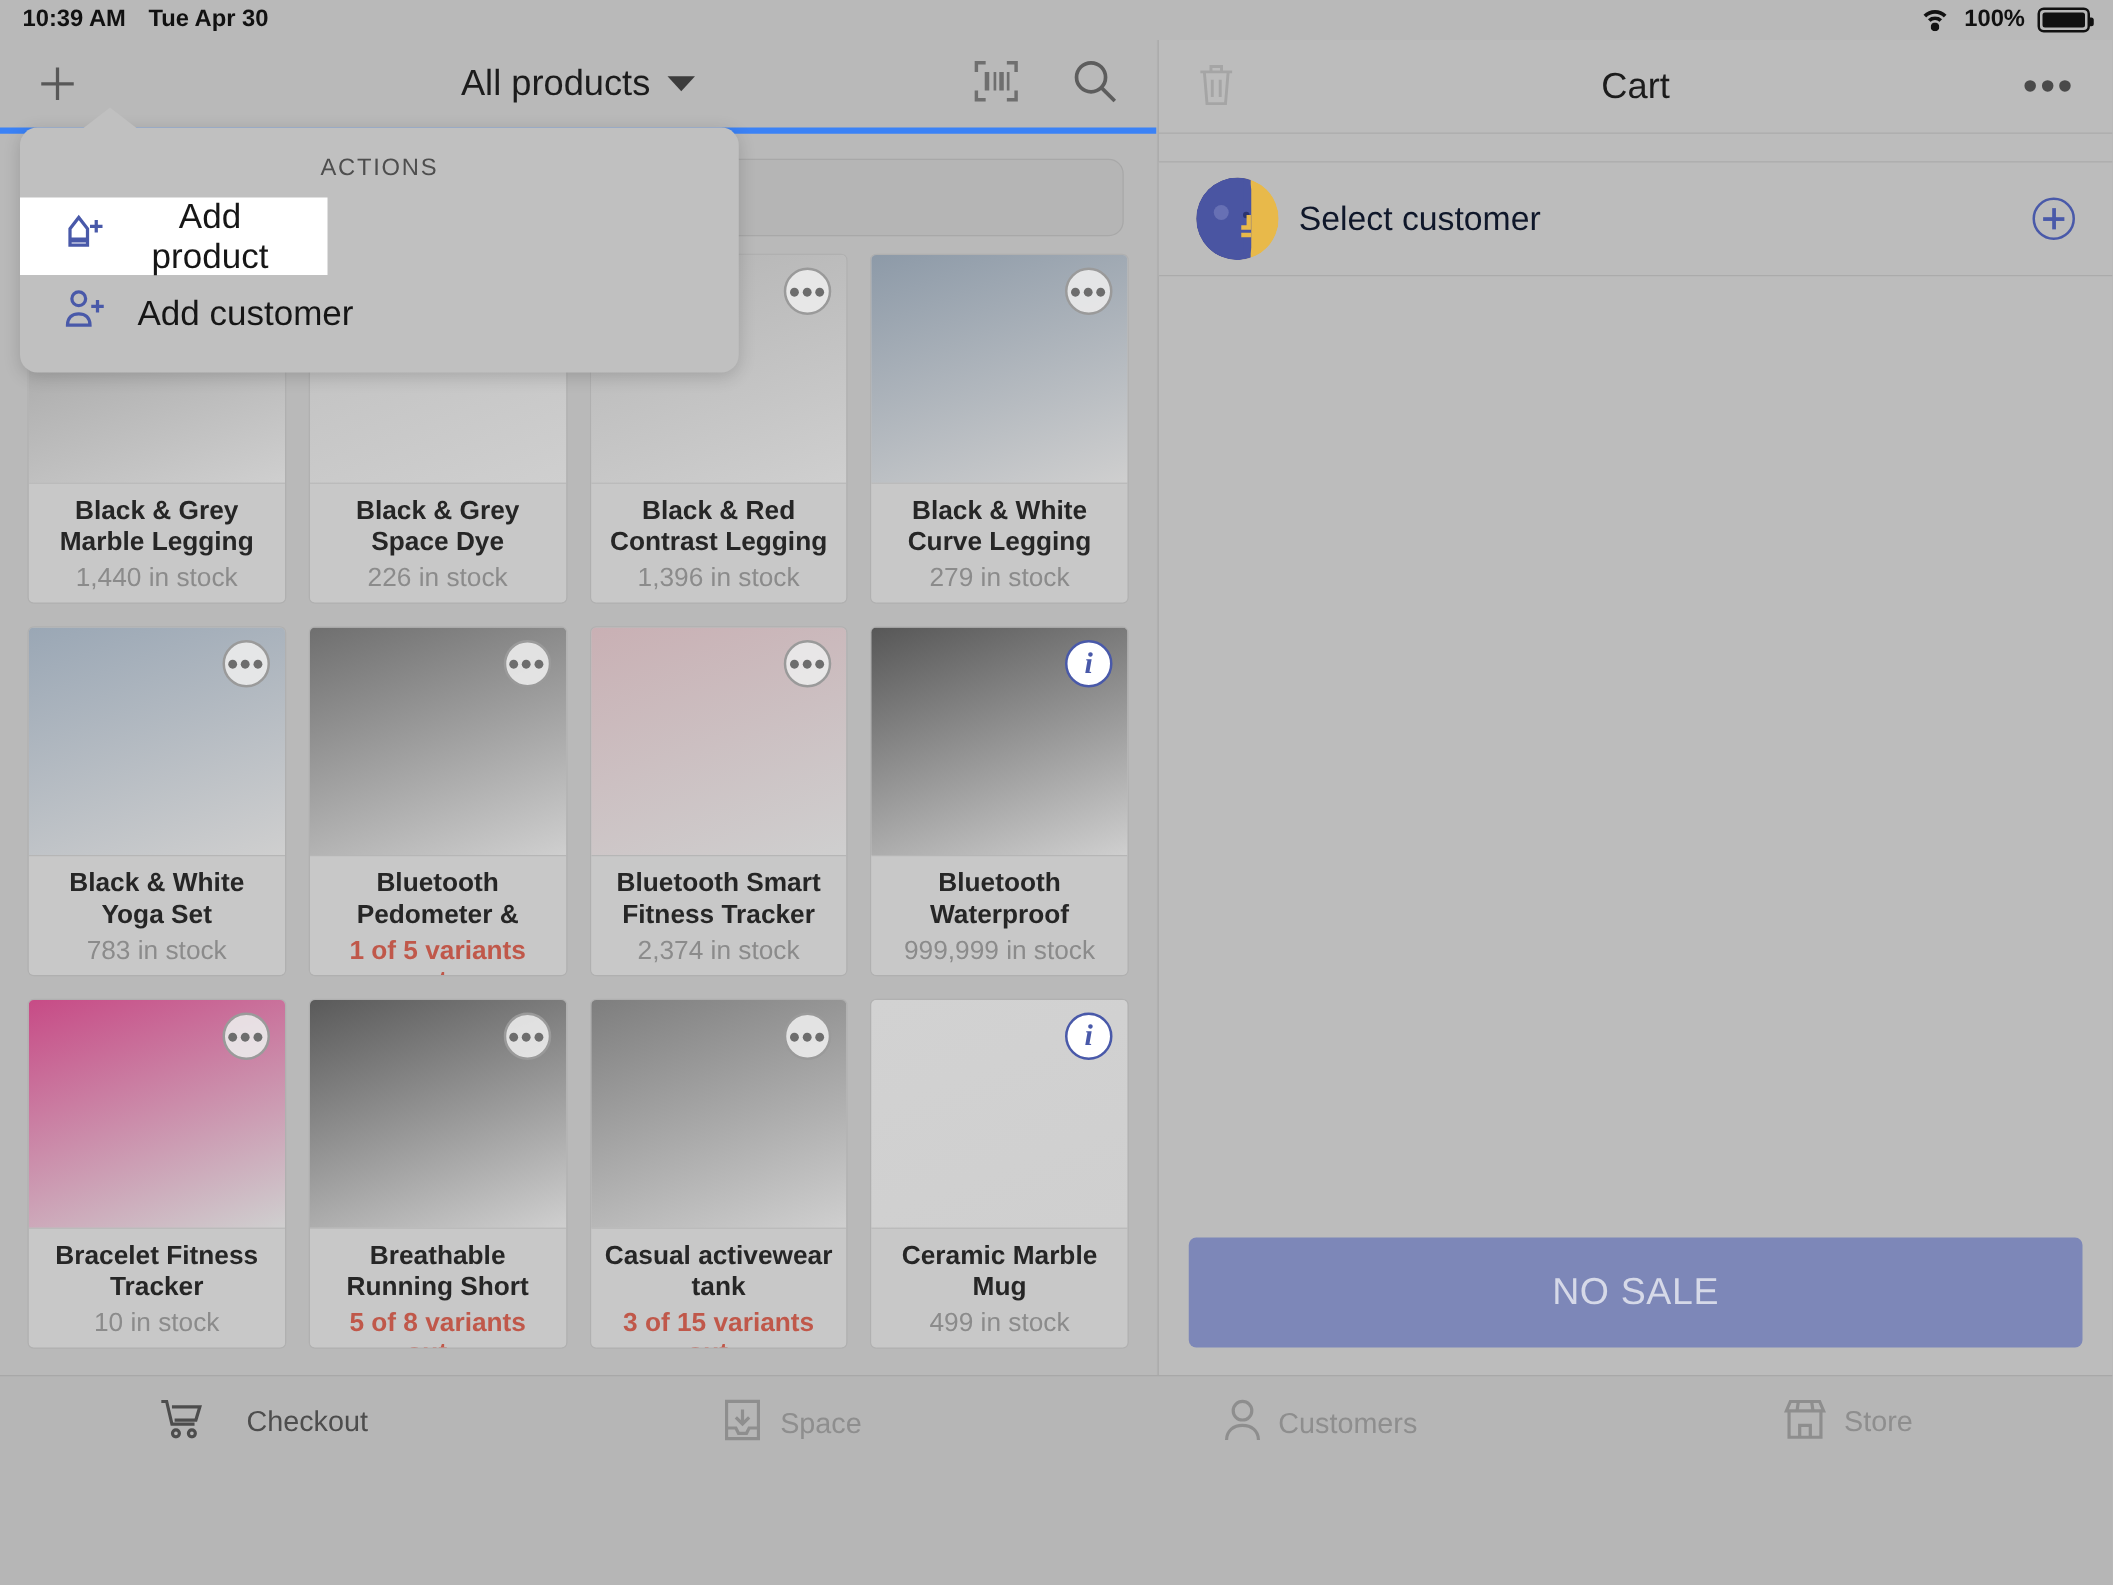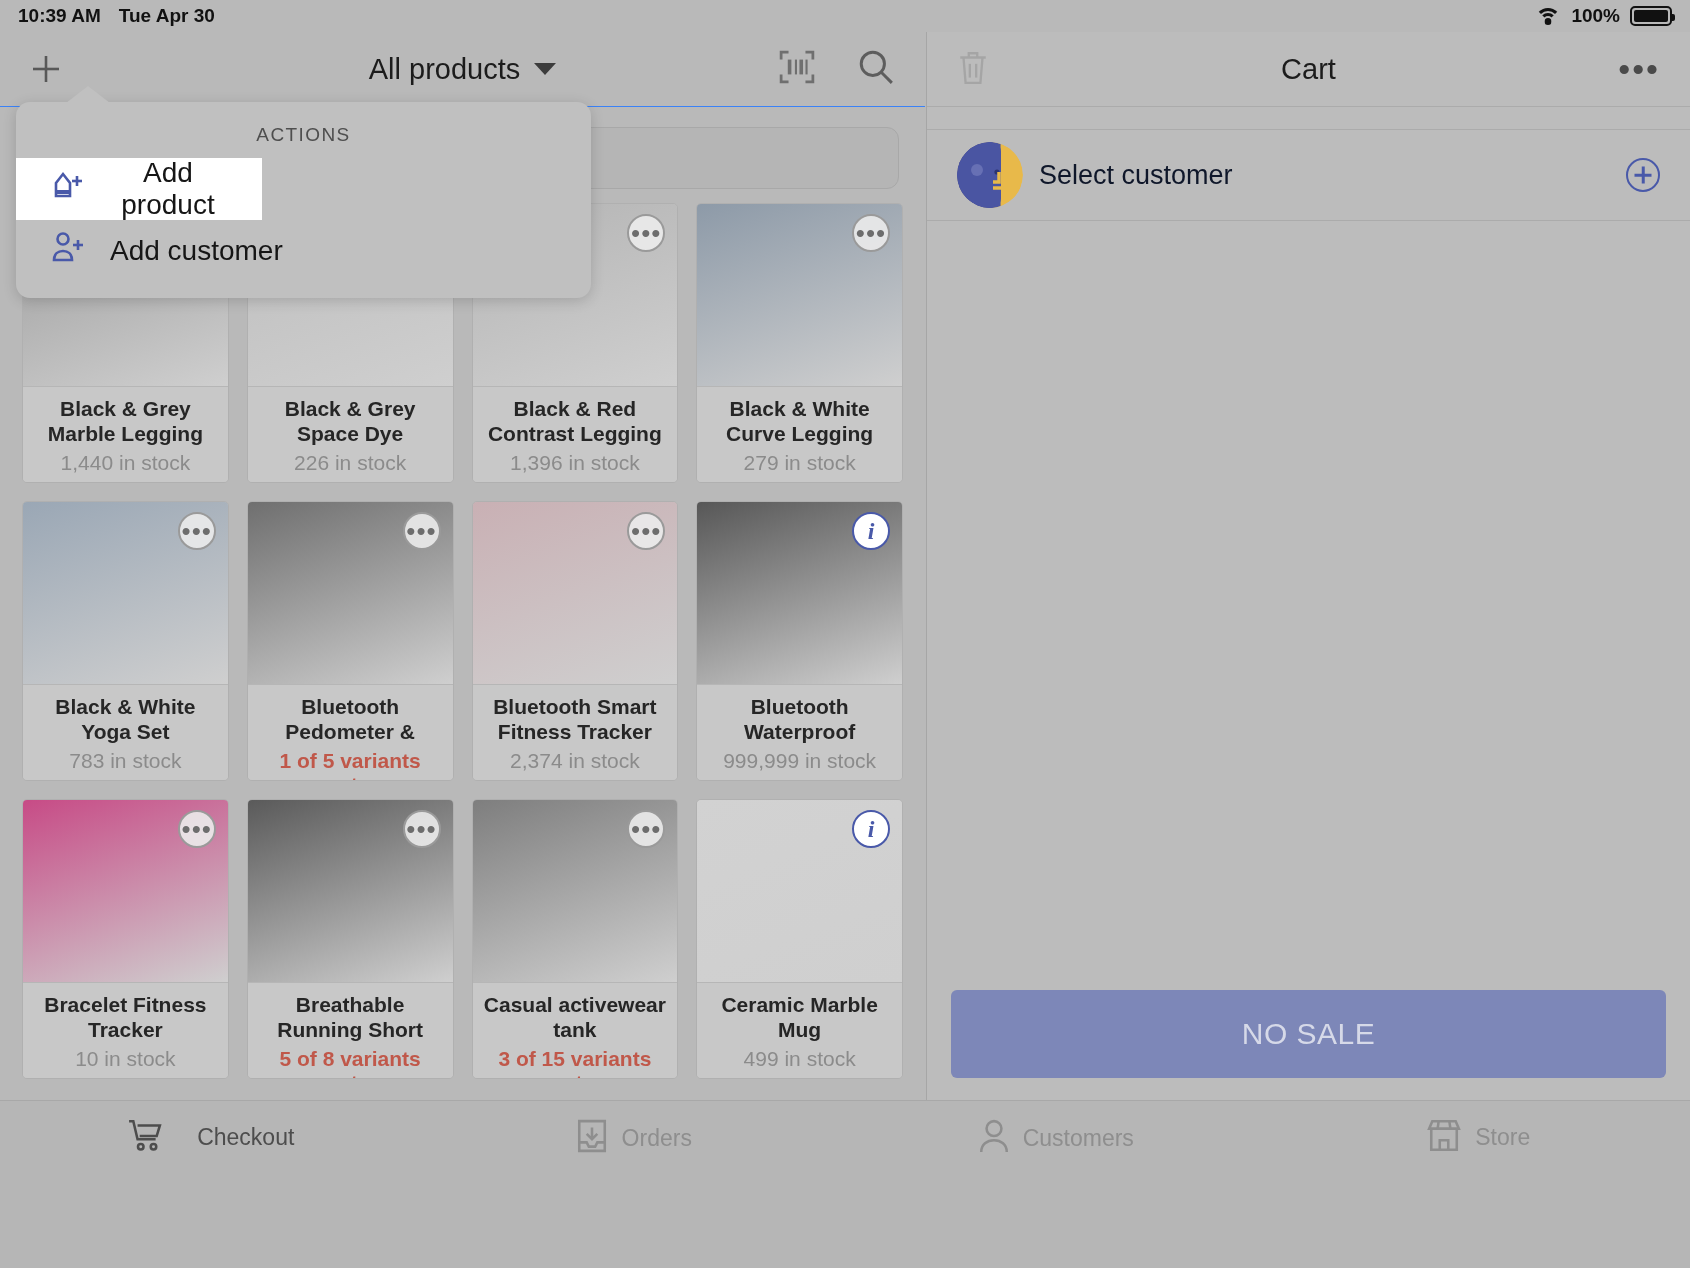--- a/index.html
+++ b/index.html
@@ -32,21 +32,21 @@
   .battery::after { content:""; position:absolute; right:-5px; top:6px; width:3px; height:7px; background:#111; border-radius:0 2px 2px 0; }
   .battery > span { display:block; height:100%; background:#111; border-radius:2px; }
 
   
   .left-pane {
     position: absolute; top: 32px; left: 0; width: 925px; height: 1068px;
     background: #b9b9b9;
   }
   .left-header {
     height: 75px; display: flex; align-items: center; position: relative;
-    border-bottom: 1px solid #3b82f6;
+    border-bottom: 5px solid #3b82f6;
   }
   .hdr-plus {
     position: absolute; left: 26px; top: 50%; transform: translateY(-50%);
     width: 40px; height: 40px; color: #585858;
   }
   .hdr-title {
     position: absolute; left: 0; right: 0; text-align: center;
     font-size: 29px; color: #1c1c1c; display: flex; align-items: center;
     justify-content: center; gap: 14px;
   }
@@ -387,21 +387,21 @@
       <span class="tab-label">Checkout</span>
     </div>
     <div class="tab">
       <span>
         <svg viewBox="0 0 30 32" width="32" height="34" fill="none" stroke="currentColor" stroke-width="2.4">
           <path d="M3 2h24v28H3z"></path>
             <path d="M15 8v11M10 14l5 5 5-5"></path>
             <path d="M3 22h7l2 4h6l2-4h7"></path>
         </svg>
       </span>
-      <span class="tab-label">Orders</span>
+      <span class="tab-label">Space</span>
     </div>
     <div class="tab">
       <span>
         <svg viewBox="0 0 28 32" width="30" height="34" fill="none" stroke="currentColor" stroke-width="2.4">
           <circle cx="14" cy="9" r="7"></circle>
             <path d="M2 31c0-7 5.4-11 12-11s12 4 12 11"></path>
         </svg>
       </span>
       <span class="tab-label">Customers</span>
     </div>

